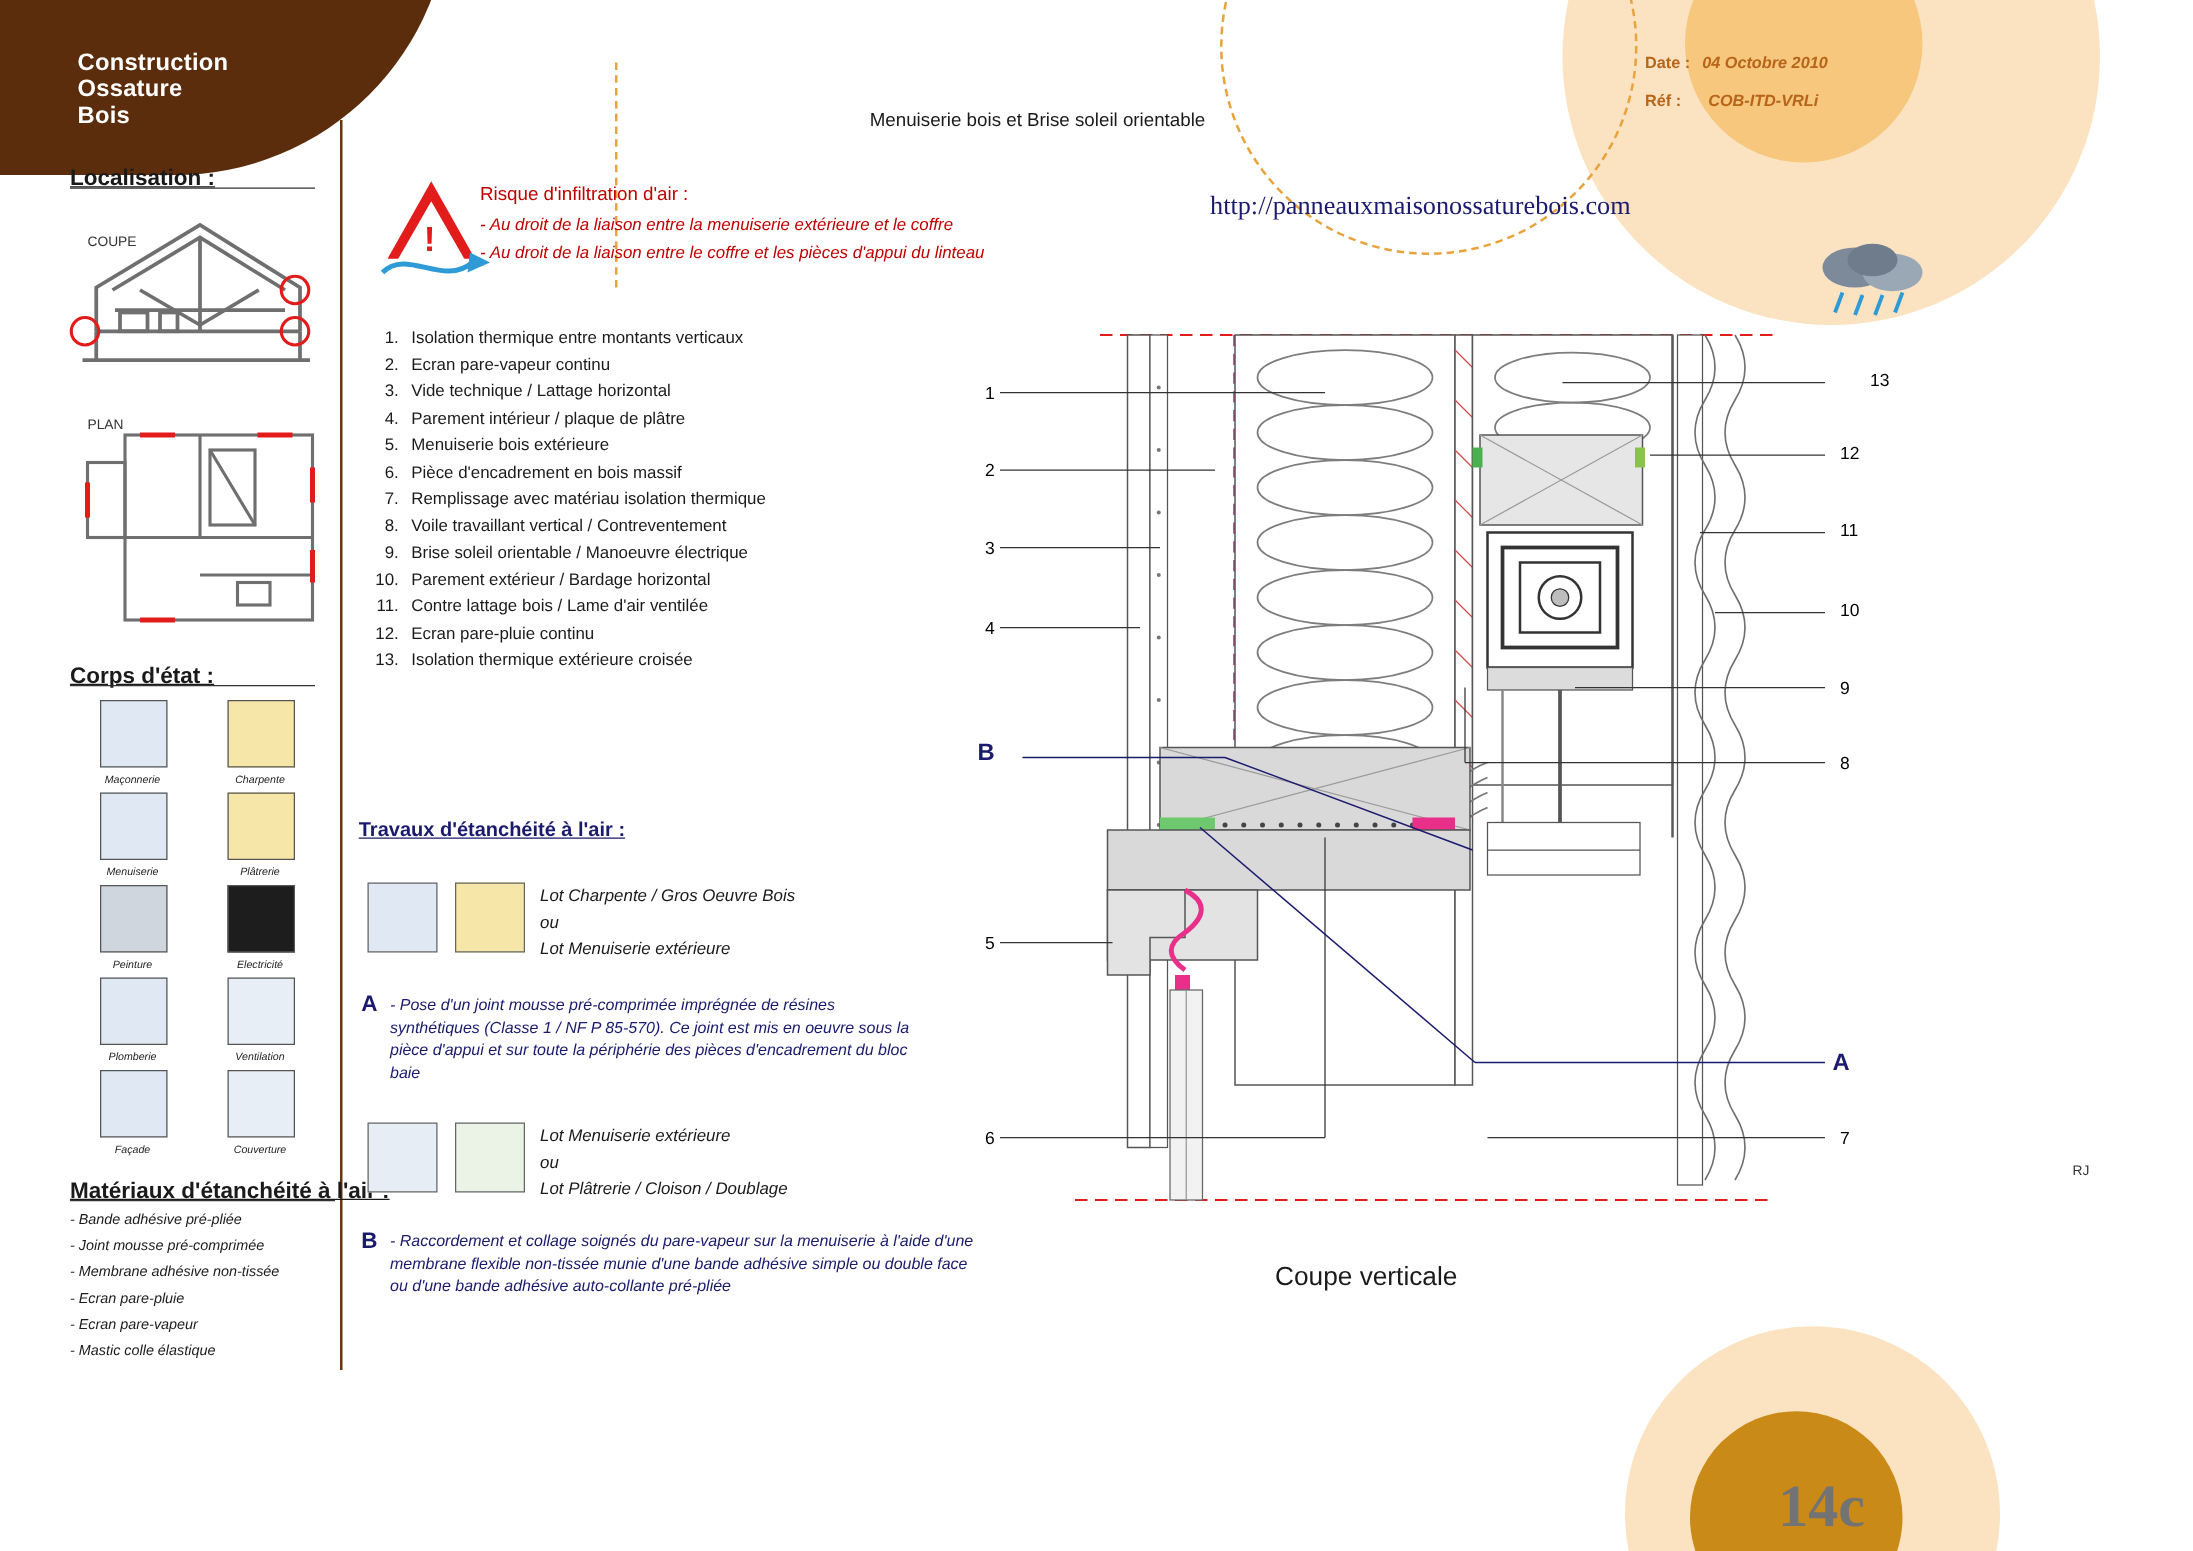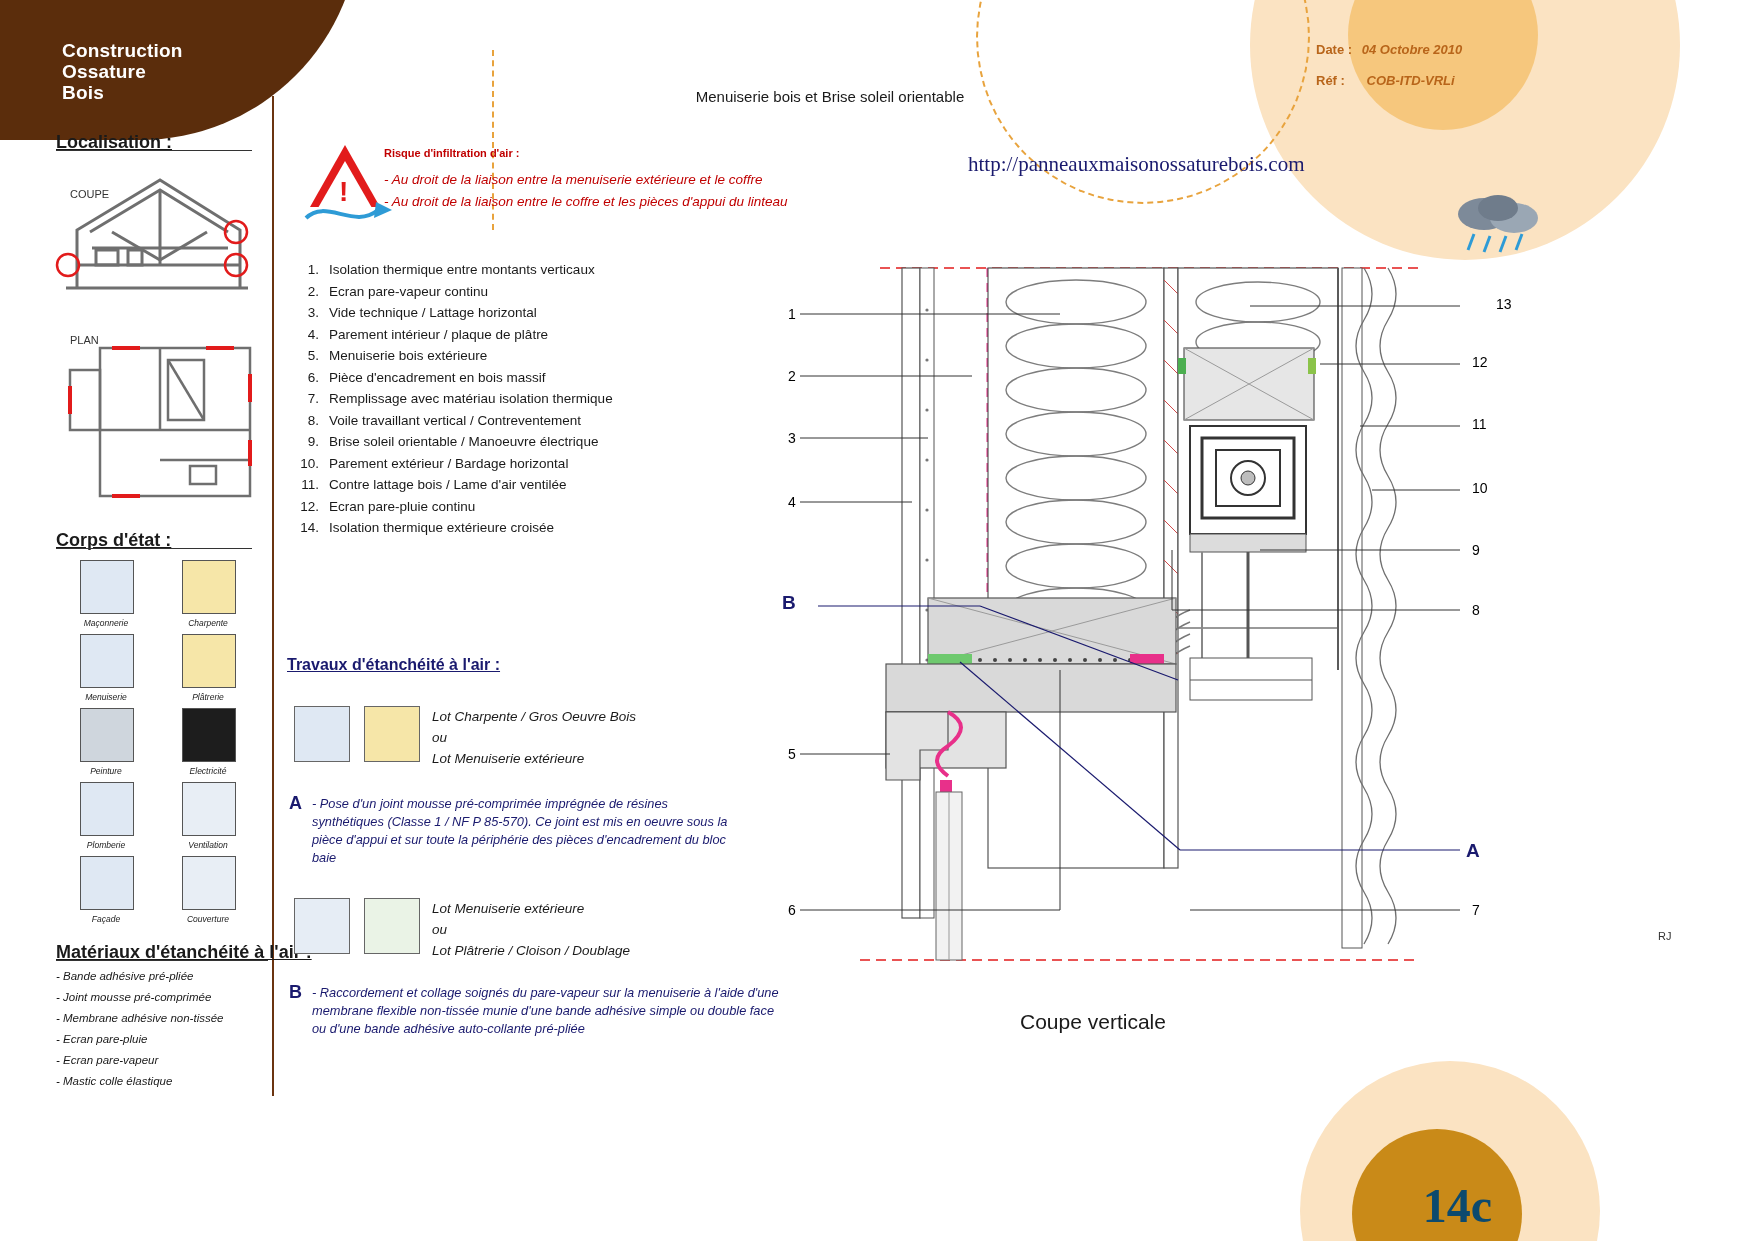--- a/index.html
+++ b/index.html
@@ -11,38 +11,38 @@
   .brand-text{position:absolute;left:62px;top:40px;color:#ffffff;font-weight:bold;font-size:19px;line-height:21px;letter-spacing:.2px;}
 
   
   .sun-big{position:absolute;right:-120px;top:-170px;width:430px;height:430px;border-radius:50%;background:#fbe3c2;}
   .sun-small{position:absolute;right:22px;top:-60px;width:190px;height:190px;border-radius:50%;background:#f6c77d;}
   .sun-dash{position:absolute;right:250px;top:-130px;width:330px;height:330px;border-radius:50%;border:2px dashed #e8a33d;}
 
   
   .bsun-big{position:absolute;right:-40px;bottom:-120px;width:300px;height:300px;border-radius:50%;background:#fbe3c2;}
   .bsun-small{position:absolute;right:38px;bottom:-58px;width:170px;height:170px;border-radius:50%;background:#c98a18;}
-  .page-num{position:absolute;right:68px;bottom:8px;color:#0c4a6e;font-size:48px;font-weight:bold;font-family:"Liberation Serif",serif;}
+  .page-num{position:absolute;right:68px;bottom:8px;color:#737373;font-size:48px;font-weight:bold;font-family:"Liberation Serif",serif;}
 
   
   .sep{position:absolute;left:272px;top:96px;width:0;height:1000px;border-left:2px solid #6b3410;}
 
   
   .title{position:absolute;left:300px;top:50px;width:1060px;text-align:center;font-size:26px;font-weight:bold;color:#1a1a1a;}
   .subtitle{position:absolute;left:300px;top:88px;width:1060px;text-align:center;font-size:15px;color:#1a1a1a;}
   .meta{position:absolute;right:14px;top:42px;width:230px;color:#b8651a;font-size:13px;font-weight:bold;font-style:italic;}
   .meta div{margin-bottom:16px;}
   .meta .lbl{font-style:normal;}
   .meta .val{margin-left:6px;}
 
   
   .warn-tri{position:absolute;left:310px;top:145px;width:0;height:0;border-left:35px solid transparent;border-right:35px solid transparent;border-bottom:62px solid #e21b1b;}
   .warn-tri-in{position:absolute;left:318px;top:161px;width:0;height:0;border-left:27px solid transparent;border-right:27px solid transparent;border-bottom:47px solid #ffffff;}
   .warn-bang{position:absolute;left:339px;top:178px;color:#e21b1b;font-size:28px;font-weight:bold;line-height:28px;}
-  .warn-title{position:absolute;left:384px;top:147px;color:#c00000;font-weight:bold;font-size:11px;}
+  .warn-title{position:absolute;left:384px;top:147px;color:#c00000;font-weight:normal;font-size:15px;}
   .warn-l1{position:absolute;left:384px;top:172px;color:#c00000;font-style:italic;font-size:13.5px;}
   .warn-l2{position:absolute;left:384px;top:194px;color:#c00000;font-style:italic;font-size:13.5px;}
   .arrow-svg{position:absolute;left:300px;top:190px;}
 
   .url{position:absolute;left:968px;top:152px;font-family:"Liberation Serif",serif;font-size:21px;color:#1a1a6e;}
 
   
   .rain{position:absolute;left:1446px;top:192px;}
 
   
@@ -181,21 +181,21 @@
       </div>
     <div class="row">
         <span class="num">11.</span>
         <span class="txt">Contre lattage bois / Lame d'air ventilée</span>
       </div>
     <div class="row">
         <span class="num">12.</span>
         <span class="txt">Ecran pare-pluie continu</span>
       </div>
     <div class="row">
-        <span class="num">14.</span>
+        <span class="num">13.</span>
         <span class="txt">Isolation thermique extérieure croisée</span>
       </div>
   </div>
 
   <div class="lcap loc-cap">Localisation :</div>
   <div style="position:absolute;left:56px;top:150px;width:196px;border-top:1px solid #333;"></div>
   <div class="mini-lbl coupe-lbl">COUPE</div>
 
   <svg style="position:absolute;left:52px;top:170px;" width="205" height="135">
     <g stroke="#6f6f6f" stroke-width="3" fill="none">

